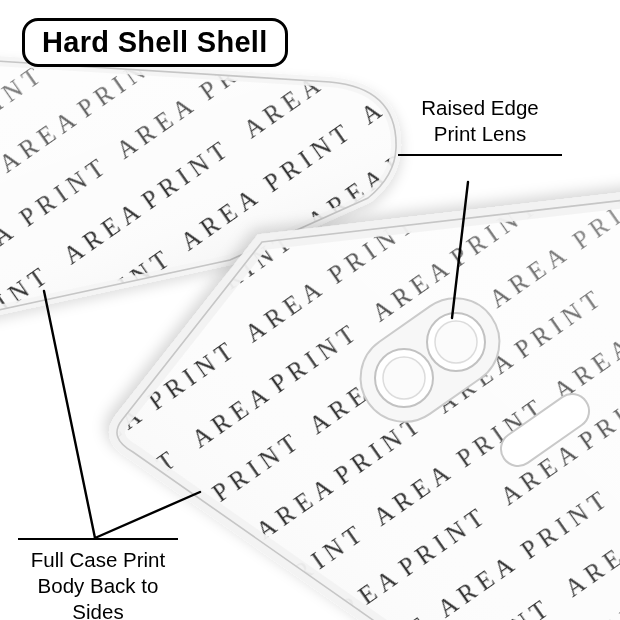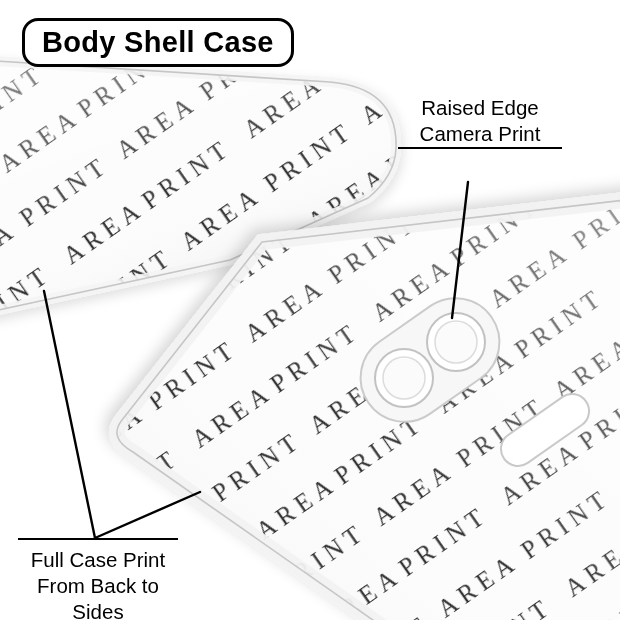--- a/index.html
+++ b/index.html
@@ -11,21 +11,21 @@
   .pat{
     font-family:"Liberation Serif",serif;
     font-size:25px;letter-spacing:6px;font-weight:400;
   }
   .badge{
     position:absolute;left:22px;top:18px;background:#ffffff;
     border:3.5px solid #000;border-radius:16px;padding:5px 17px;
     font-size:29px;font-weight:700;letter-spacing:.3px;white-space:nowrap;
   }
   .label{position:absolute;text-align:center;font-size:20.5px;line-height:26px;}
-  .camera-label{left:398px;top:95px;width:164px;border-bottom:2.5px solid #000;}
+  .camera-label{left:398px;top:95px;width:164px;border-bottom:2.5px solid #000;padding-bottom:7px;}
   .fullbody-label{left:18px;top:538px;width:160px;border-top:2.5px solid #000;padding-top:7px;}
 </style>
 </head>
 <body>
 
 <div class="stage">
 
   <svg class="art" viewBox="0 0 620 620" xmlns="http://www.w3.org/2000/svg">
     <defs>
       <path id="caseAPath" d="M -20 60 L 330 82 Q 398 88 396 148 Q 395 176 368 198 L 230 260 L -20 314 Z"></path>
@@ -80,27 +80,27 @@
     </g>
 
     <g stroke-width="2.4" stroke-linecap="round" fill="none" stroke="#000000">
       <line x1="468" y1="182" x2="452" y2="318"></line>
       <line x1="95" y1="538" x2="44" y2="291"></line>
       <line x1="95" y1="538" x2="200" y2="492"></line>
     </g>
   </svg>
 
   <div class="badge">
-    <span>Body Shell Case</span>
+    <span>Hard Shell Shell</span>
   </div>
 
   <div class="label camera-label">
     <div>Raised Edge</div>
-    <div>Camera Print</div>
+    <div>Print Lens</div>
   </div>
 
   <div class="label fullbody-label">
     <div>Full Case Print</div>
-    <div>From Back to</div>
+    <div>Body Back to</div>
     <div>Sides</div>
   </div>
 
 </div>
 
 </body></html>

